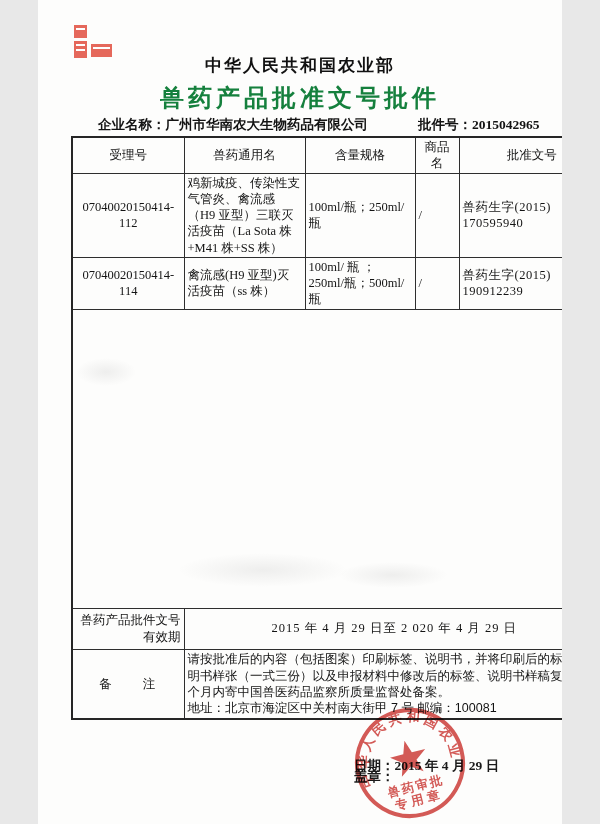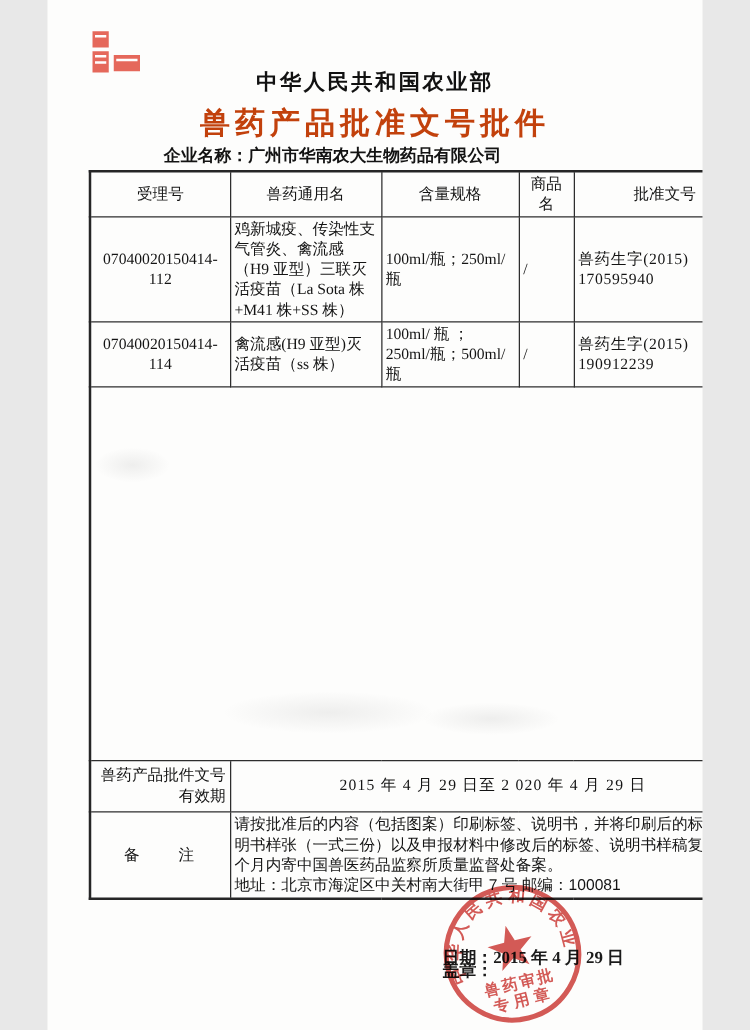--- a/index.html
+++ b/index.html
@@ -11,25 +11,25 @@
   }
   
   .ministry{
     position:absolute;top:54px;left:0;width:100%;text-align:center;
     font-family:"Liberation Sans","DejaVu Sans",sans-serif;
     font-weight:700;font-size:17px;letter-spacing:2px;color:#111;
   }
   .doc-title{
     position:absolute;top:82px;left:0;width:100%;text-align:center;
     font-family:"Liberation Sans","DejaVu Sans",sans-serif;
-    font-weight:700;font-size:24px;letter-spacing:4px;color:#c2410c;
+    font-weight:700;font-size:24px;letter-spacing:4px;color:#15803d;
   }
   .info-line{position:absolute;top:116px;left:0;width:100%;height:20px;
     font-family:"Liberation Sans","DejaVu Sans",sans-serif;font-size:13.5px;font-weight:700;color:#131313;}
-  .company{position:absolute;left:93px;top:0;white-space:nowrap;}
+  .company{position:absolute;left:60px;top:0;white-space:nowrap;}
   .batchno{position:absolute;left:380px;top:0;white-space:nowrap;}
   .batchno .num{font-family:"Liberation Serif",serif;font-weight:600;}
   
   table.doc{
     position:absolute;left:33px;top:136px;width:533px;
     border-collapse:collapse;table-layout:fixed;
     border:2px solid #262626;
   }
   table.doc td,table.doc th{
     border:1px solid #2e2e2e;vertical-align:middle;
@@ -102,20 +102,21 @@
     </div>
 
   <div class="smudge sm1"></div>
   <div class="smudge sm2"></div>
   <div class="smudge sm3"></div>
 
   <div class="ministry">中华人民共和国农业部</div>
   <div class="doc-title">兽药产品批准文号批件</div>
   <div class="info-line">
     <span class="company"><span>企业名称：</span><span>广州市华南农大生物药品有限公司</span></span>
+    <span class="batchno"><span>批件号：</span><span class="num">2015042965</span></span>
   </div>
 
   <table class="doc">
     <colgroup>
       <col style="width:112px">
         <col style="width:121px">
         <col style="width:110px">
         <col style="width:44px">
         <col style="width:146px">
     </colgroup>

